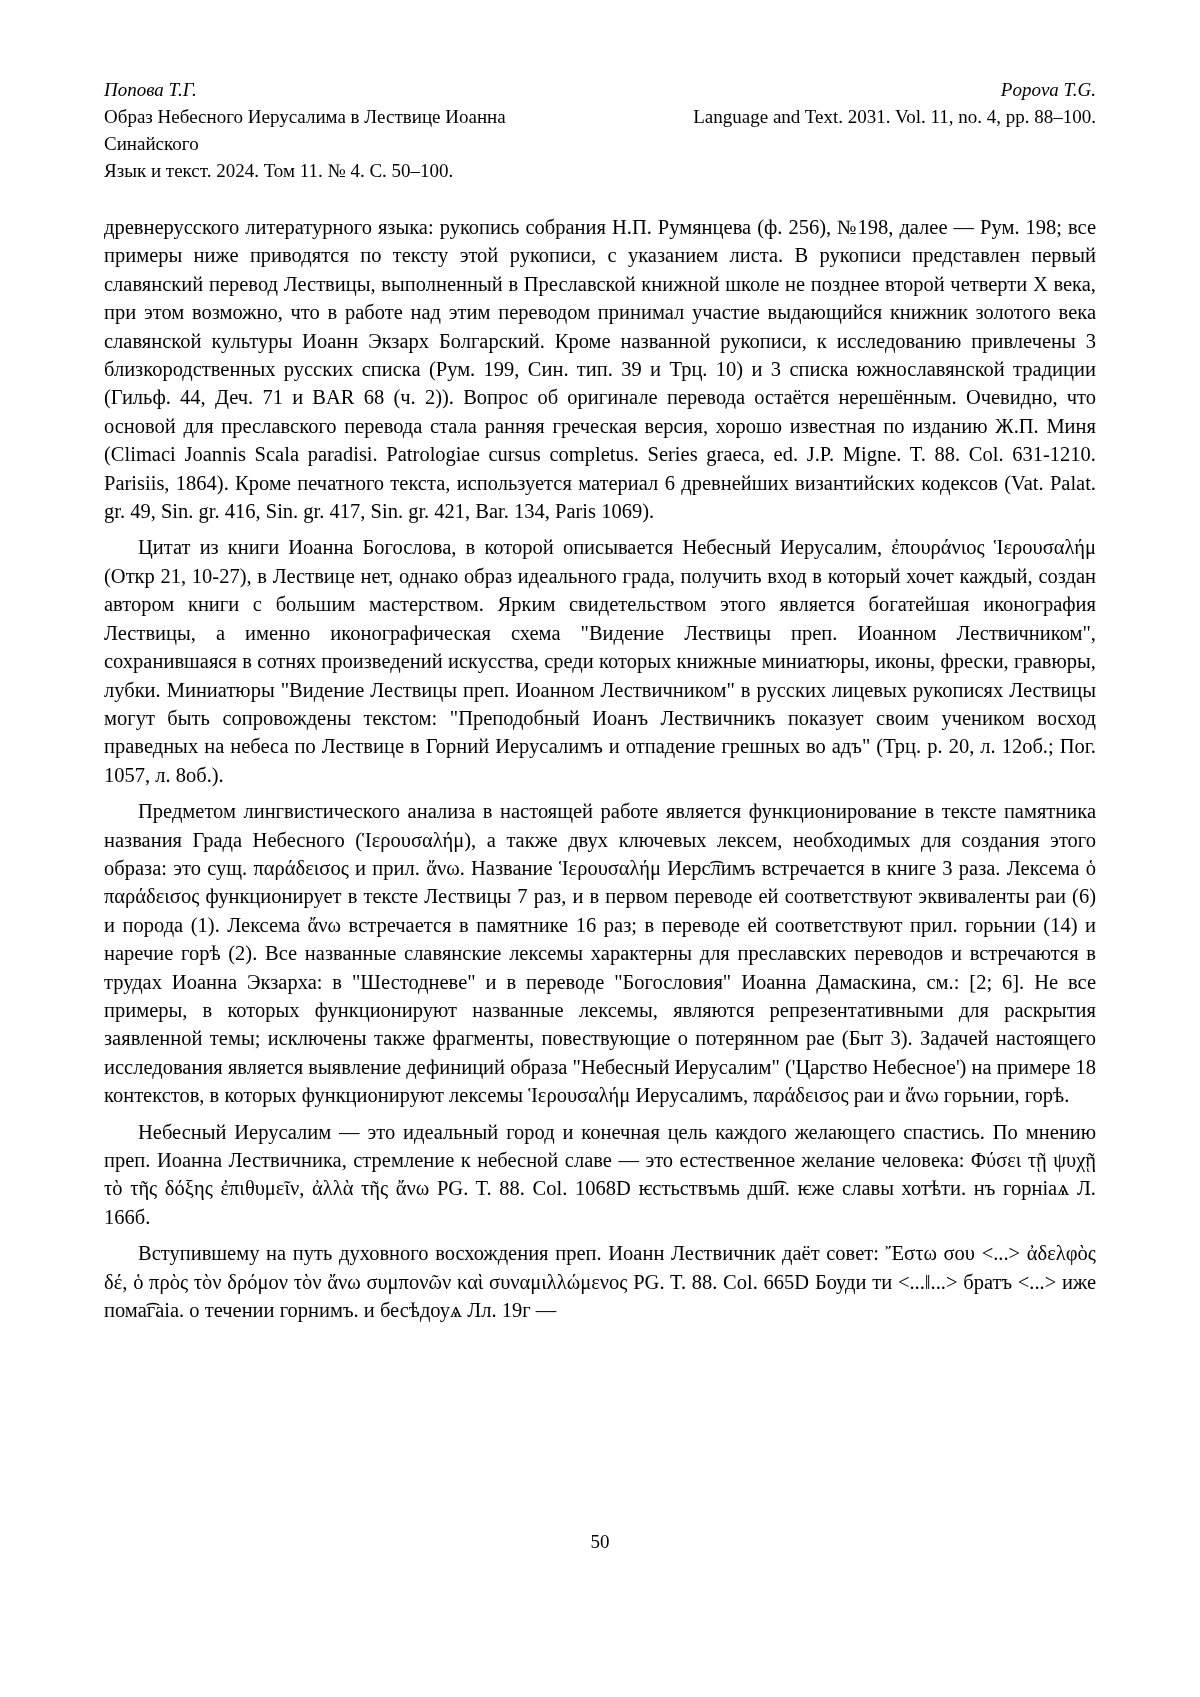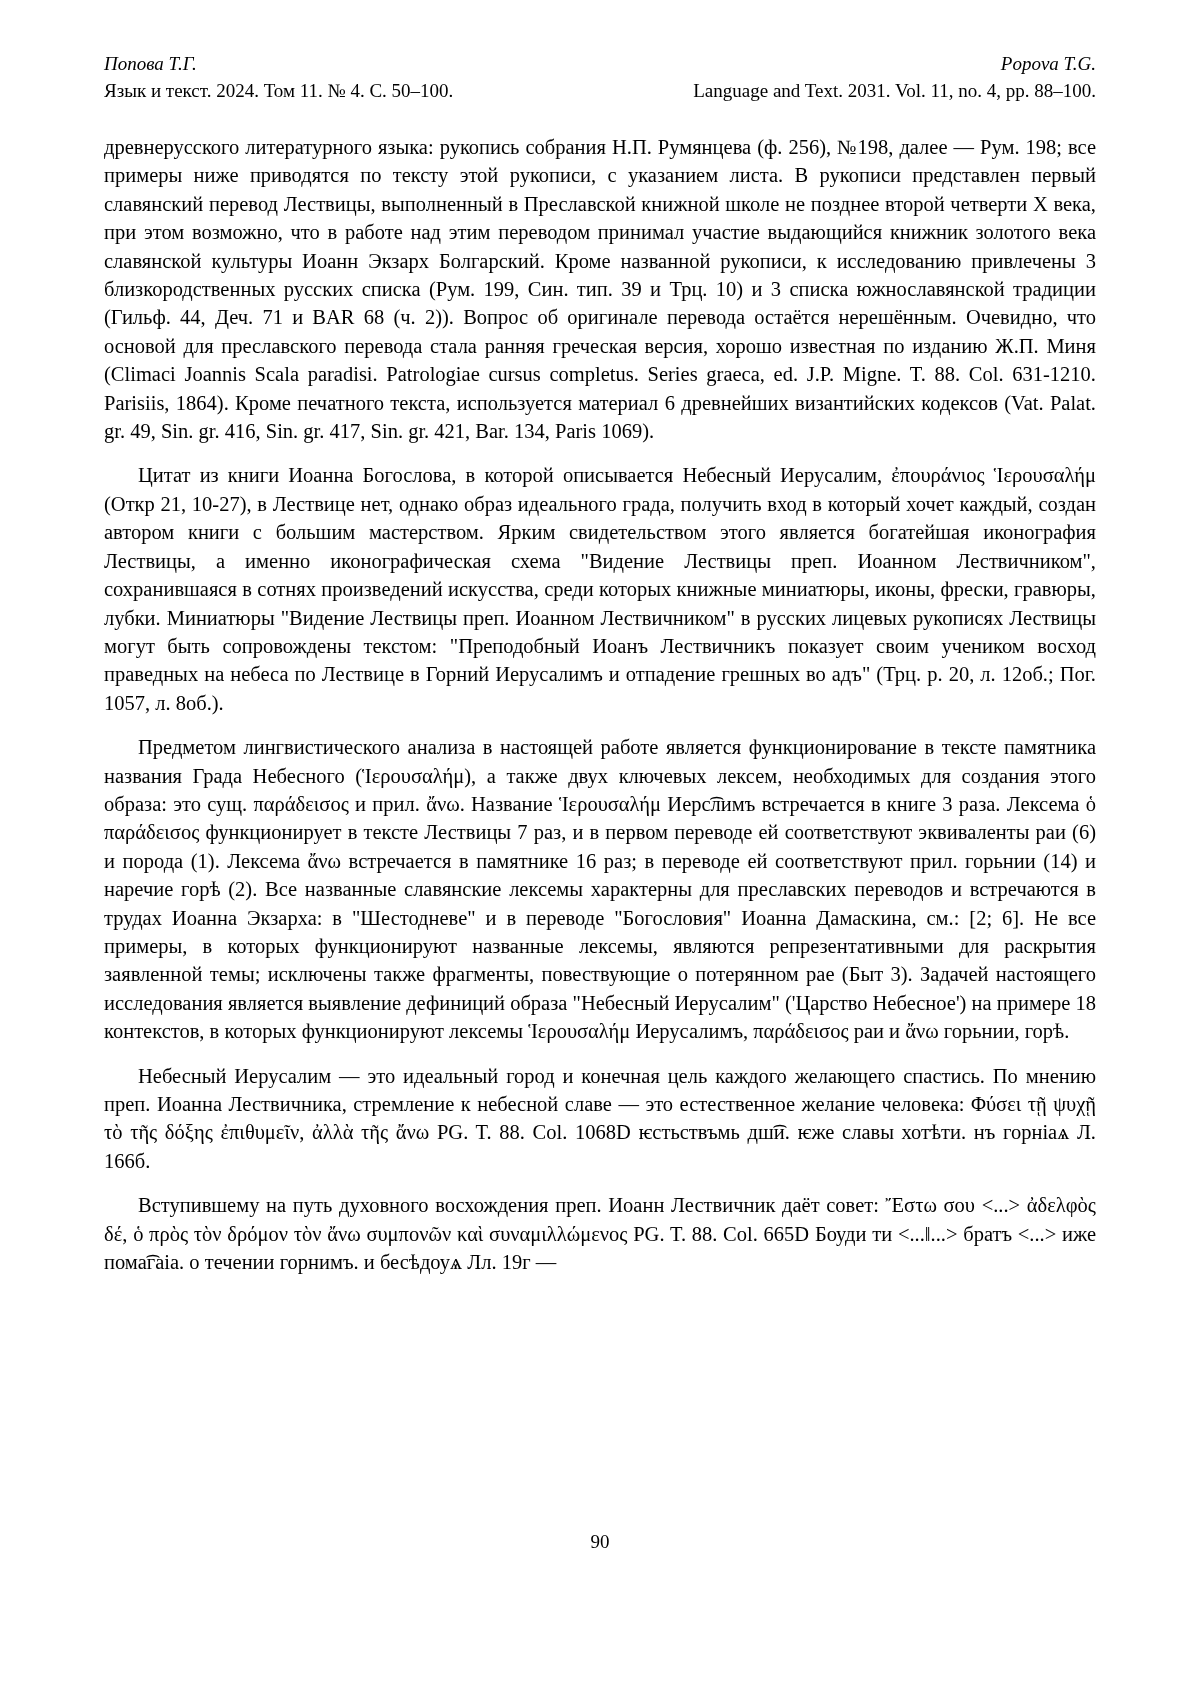--- a/index.html
+++ b/index.html
@@ -17,21 +17,21 @@
     overflow: hidden;
   }
   .content {
     width: 992px;
     margin: 0 auto;
   }
   .header {
     display: flex;
     justify-content: space-between;
     align-items: flex-start;
-    padding-top: 50px;
+    padding-top: 76px;
     font-size: 19px;
     line-height: 27px;
   }
   .header-left {
     max-width: 450px;
     text-align: left;
   }
   .header-right {
     max-width: 472px;
     text-align: right;
@@ -41,21 +41,21 @@
     font-style: italic;
   }
   .body-text {
     margin-top: 29px;
     font-size: 20.5px;
     line-height: 28.4px;
     text-align: justify;
     text-align-last: left;
   }
   .body-text p {
-    margin: 16px 0 8px 0;
+    margin: 8px 0 8px 0;
     hyphens: none;
   }
   .body-text p.indent {
     text-indent: 34px;
   }
   .footer {
     position: absolute;
     top: 1528px;
     left: 0;
     right: 0;
@@ -65,31 +65,32 @@
   }
 </style>
 </head>
 <body>
 
 <div class="page">
   <div class="content">
     <div class="header">
       <div class="header-left">
         <div class="author">Попова Т.Г.</div>
+        <div class="title">Образ Небесного Иерусалима в Лествице Иоанна Синайского</div>
         <div class="citation">Язык и текст. 2024. Том 11. № 4. С. 50–100.</div>
       </div>
       <div class="header-right">
         <div class="author">Popova T.G.</div>
         <div class="citation">Language and Text. 2031. Vol. 11, no. 4, pp. 88–100.</div>
       </div>
     </div>
 
     <div class="body-text">
       <p>древнерусского литературного языка: рукопись собрания Н.П. Румянцева (ф. 256), №198, далее — Рум. 198; все примеры ниже приводятся по тексту этой рукописи, с указанием листа. В рукописи представлен первый славянский перевод Лествицы, выполненный в Преславской книжной школе не позднее второй четверти X века, при этом возможно, что в работе над этим переводом принимал участие выдающийся книжник золотого века славянской культуры Иоанн Экзарх Болгарский. Кроме названной рукописи, к исследованию привлечены 3 близкородственных русских списка (Рум. 199, Син. тип. 39 и Трц. 10) и 3 списка южнославянской традиции (Гильф. 44, Деч. 71 и BAR 68 (ч. 2)). Вопрос об оригинале перевода остаётся нерешённым. Очевидно, что основой для преславского перевода стала ранняя греческая версия, хорошо известная по изданию Ж.П. Миня (Climaci Joannis Scala paradisi. Patrologiae cursus completus. Series graeca, ed. J.P. Migne. T. 88. Col. 631-1210. Parisiis, 1864). Кроме печатного текста, используется материал 6 древнейших византийских кодексов (Vat. Palat. gr. 49, Sin. gr. 416, Sin. gr. 417, Sin. gr. 421, Bar. 134, Paris 1069).</p>
       <p class="indent">Цитат из книги Иоанна Богослова, в которой описывается Небесный Иерусалим, ἐπουράνιος Ἱερουσαλήμ (Откр 21, 10-27), в Лествице нет, однако образ идеального града, получить вход в который хочет каждый, создан автором книги с большим мастерством. Ярким свидетельством этого является богатейшая иконография Лествицы, а именно иконографическая схема "Видение Лествицы преп. Иоанном Лествичником", сохранившаяся в сотнях произведений искусства, среди которых книжные миниатюры, иконы, фрески, гравюры, лубки. Миниатюры "Видение Лествицы преп. Иоанном Лествичником" в русских лицевых рукописях Лествицы могут быть сопровождены текстом: "Преподобный Иоанъ Лествичникъ показует своим учеником восход праведных на небеса по Лествице в Горний Иерусалимъ и отпадение грешных во адъ" (Трц. р. 20, л. 12об.; Пог. 1057, л. 8об.).</p>
       <p class="indent">Предметом лингвистического анализа в настоящей работе является функционирование в тексте памятника названия Града Небесного (Ἱερουσαλήμ), а также двух ключевых лексем, необходимых для создания этого образа: это сущ. παράδεισος и прил. ἄνω. Название Ἱερουσαλήμ Иерс͡лимъ встречается в книге 3 раза. Лексема ὁ παράδεισος функционирует в тексте Лествицы 7 раз, и в первом переводе ей соответствуют эквиваленты раи (6) и порода (1). Лексема ἄνω встречается в памятнике 16 раз; в переводе ей соответствуют прил. горьнии (14) и наречие горѣ (2). Все названные славянские лексемы характерны для преславских переводов и встречаются в трудах Иоанна Экзарха: в "Шестодневе" и в переводе "Богословия" Иоанна Дамаскина, см.: [2; 6]. Не все примеры, в которых функционируют названные лексемы, являются репрезентативными для раскрытия заявленной темы; исключены также фрагменты, повествующие о потерянном рае (Быт 3). Задачей настоящего исследования является выявление дефиниций образа "Небесный Иерусалим" ('Царство Небесное') на примере 18 контекстов, в которых функционируют лексемы Ἱερουσαλήμ Иерусалимъ, παράδεισος раи и ἄνω горьнии, горѣ.</p>
       <p class="indent">Небесный Иерусалим — это идеальный город и конечная цель каждого желающего спастись. По мнению преп. Иоанна Лествичника, стремление к небесной славе — это естественное желание человека: Φύσει τῇ ψυχῇ τὸ τῆς δόξης ἐπιθυμεῖν, ἀλλὰ τῆς ἄνω PG. T. 88. Col. 1068D ѥстьствъмь дш͡и. ѥже славы хотѣти. нъ горніаѧ Л. 166б.</p>
       <p class="indent">Вступившему на путь духовного восхождения преп. Иоанн Лествичник даёт совет: Ἔστω σου &lt;...&gt; ἀδελφὸς δέ, ὁ πρὸς τὸν δρόμον τὸν ἄνω συμπονῶν καὶ συναμιλλώμενος PG. T. 88. Col. 665D Боуди ти &lt;...‖...&gt; братъ &lt;...&gt; иже пома͡гаіа. о течении горнимъ. и бесѣдоуѧ Лл. 19г —</p>
     </div>
   </div>
 
-  <div class="footer">90</div>
+  <div class="footer">50</div>
 </div>
 
 </body></html>

